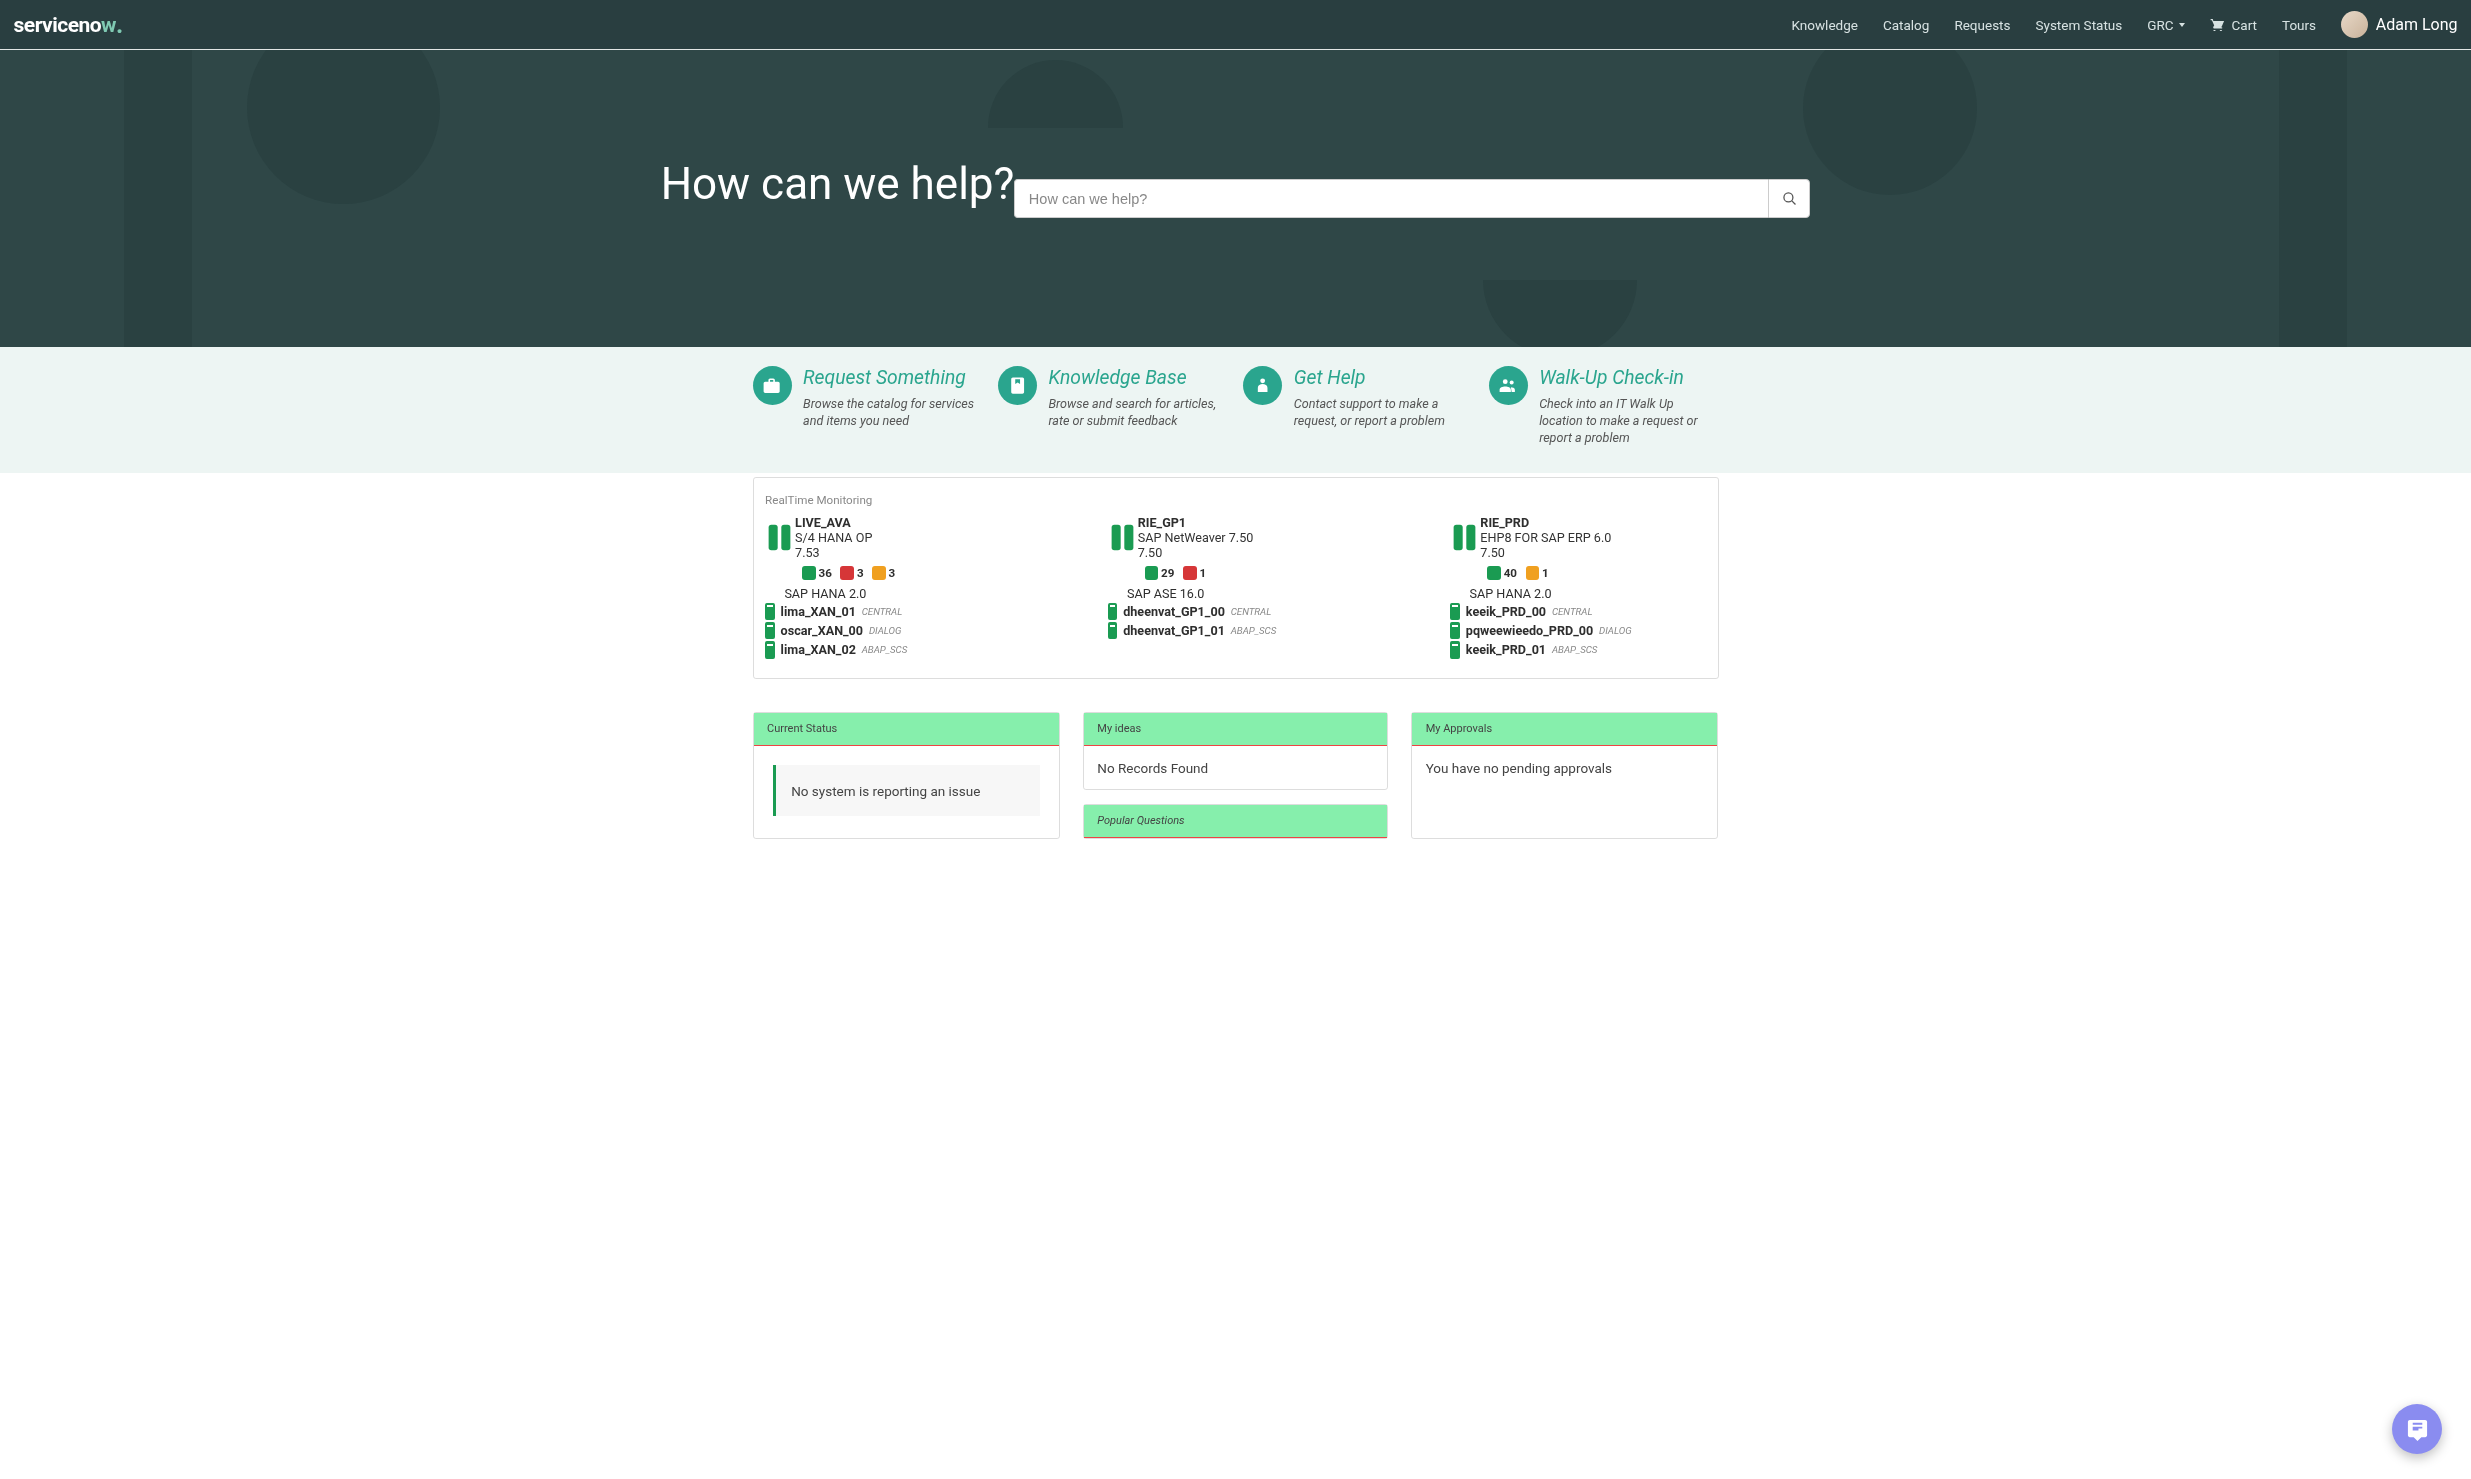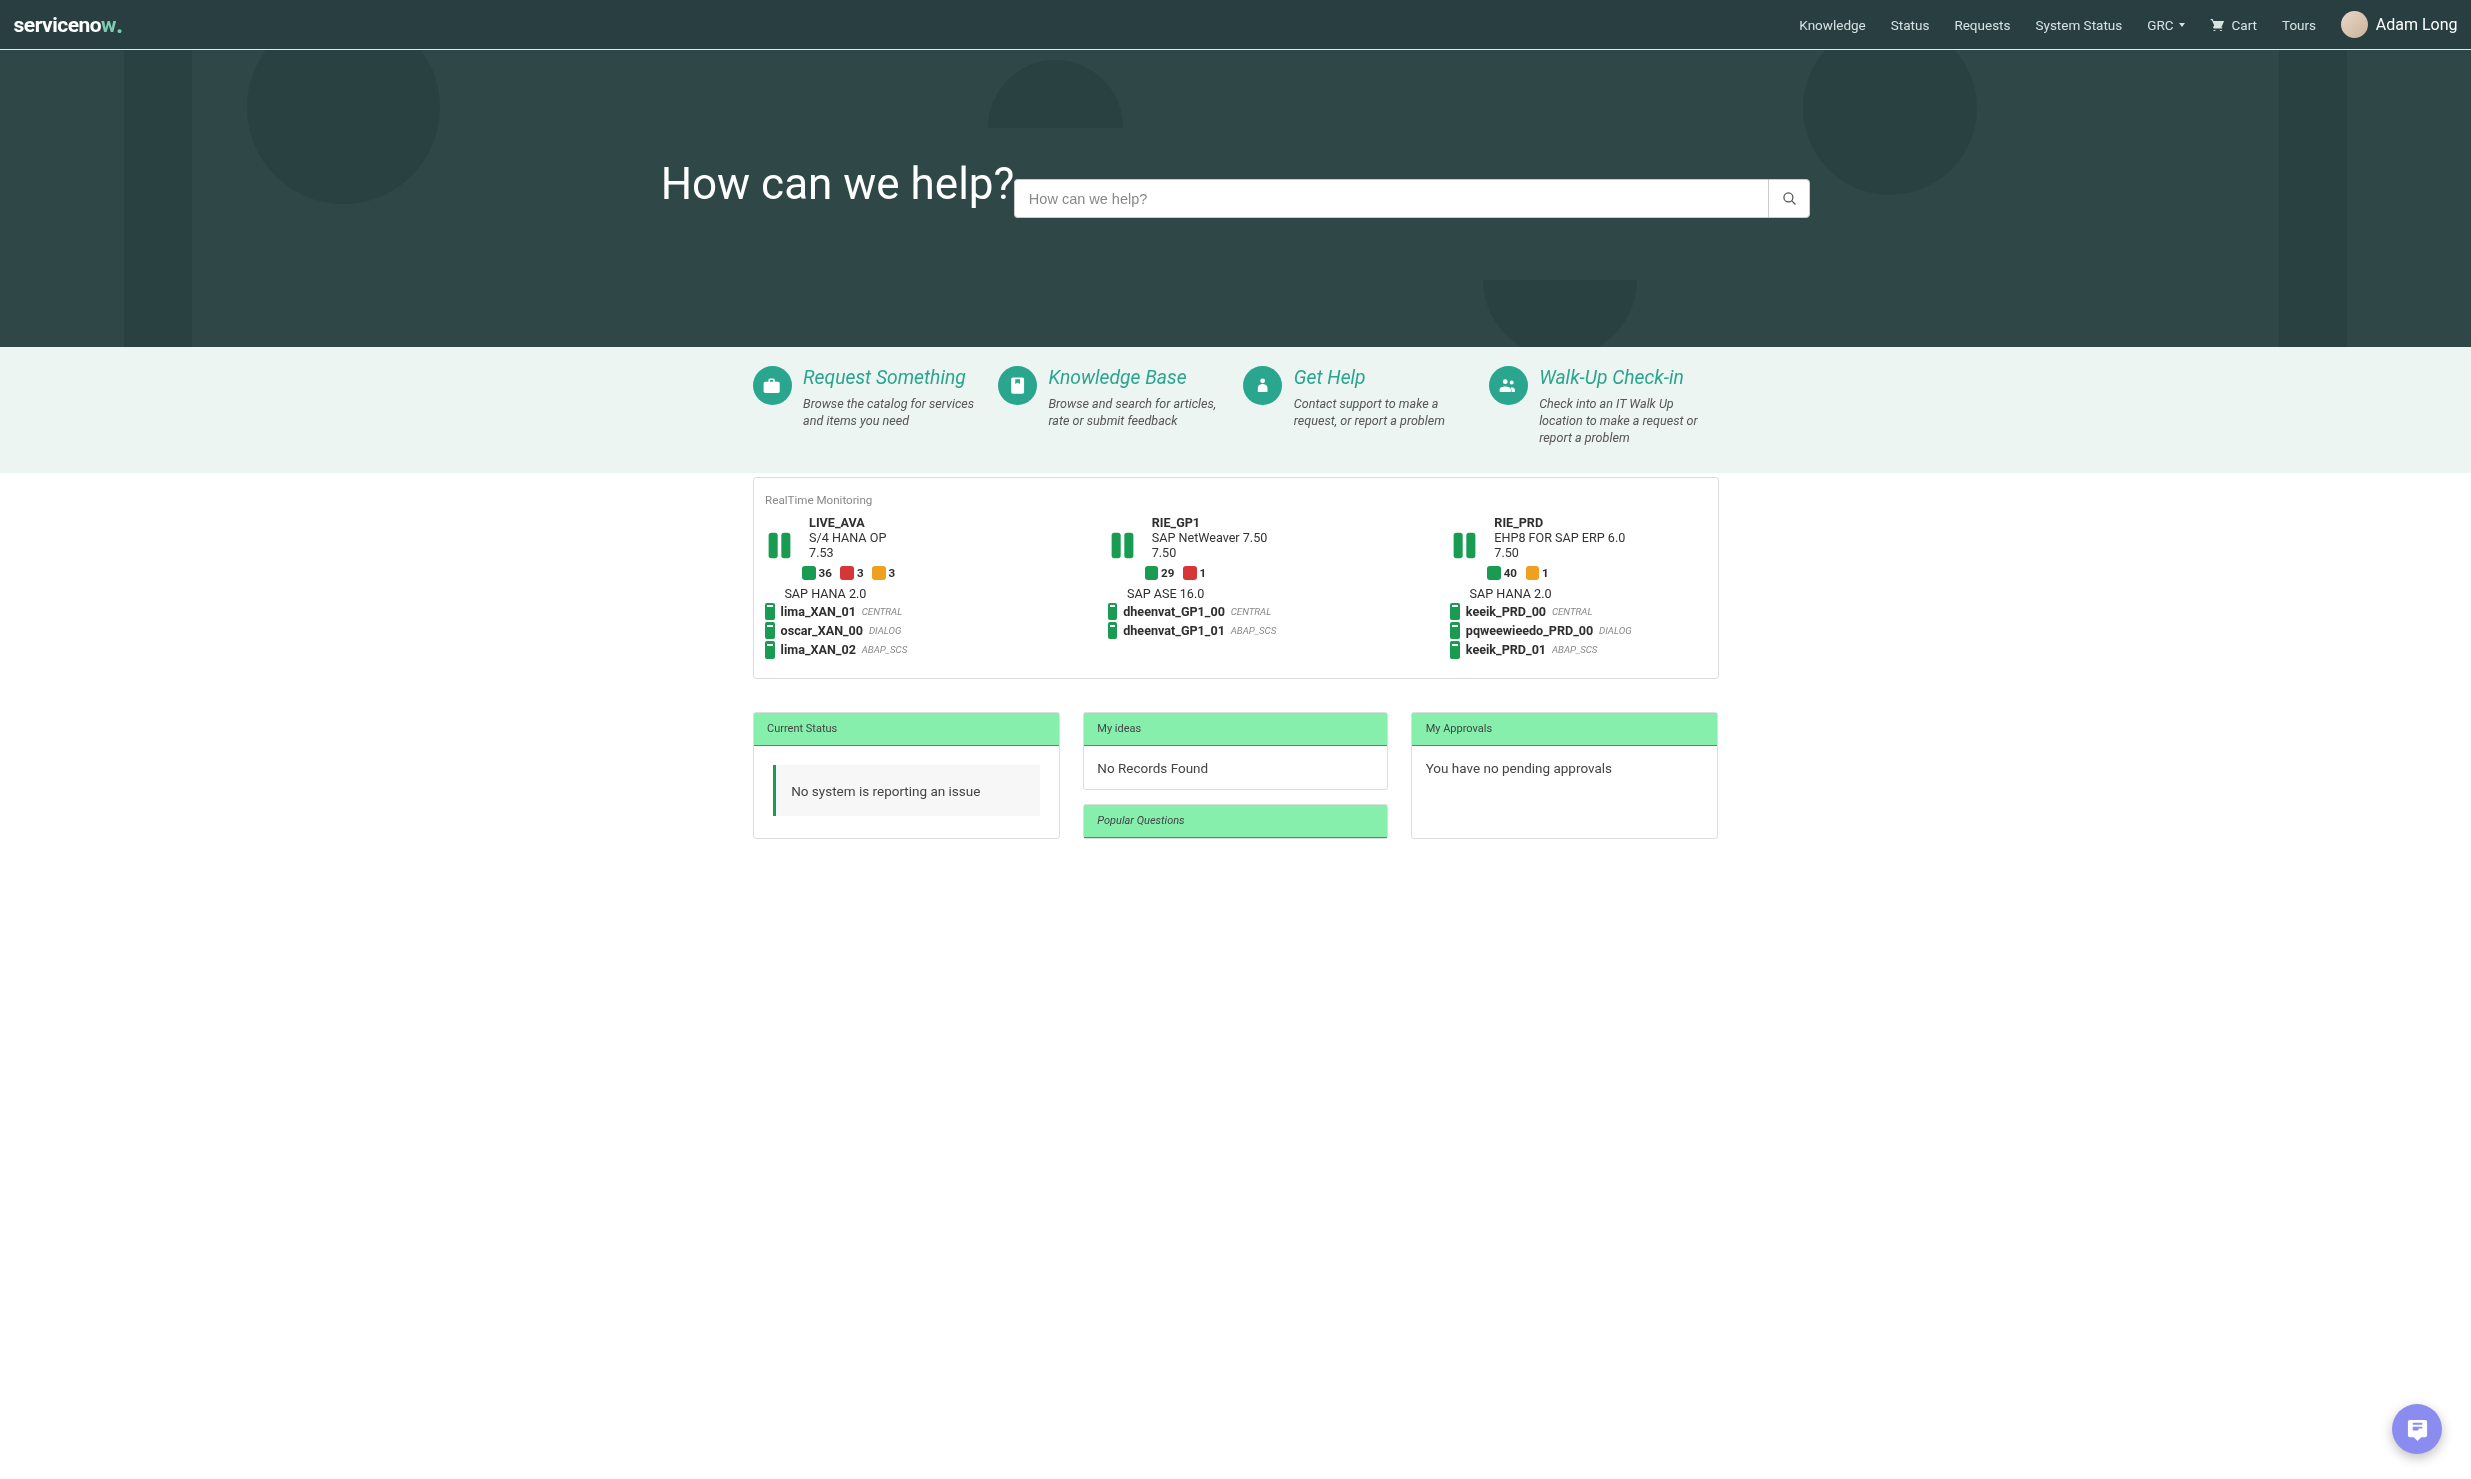--- a/index.html
+++ b/index.html
@@ -41,21 +41,21 @@
 .ql-title { color:#2aa58e; font-size:19.3px; font-weight:400; margin-bottom:5.8px; }
 .ql-desc { color:#555; font-size:12.6px; line-height:1.35; }
 
 
 .content-wrap { max-width:966px; margin:0 auto; padding-top:3.9px; }
 .sap-panel { border:1px solid #ddd; border-radius:2.9px; margin-bottom:33px; padding:13.5px 11.6px 19.3px; }
 .sap-title { font-weight:700; color:#666; font-size:14.5px; }
 .sap-sub { color:#888; font-size:11.6px; margin-top:1.9px; margin-bottom:7.7px; }
 .sap-systems { display:flex; gap:87px; }
 .sap-sys { flex:1; }
-.sys-head { display:flex; gap:15px; align-items:flex-end; }
+.sys-head { display:flex; gap:1px; align-items:center; }
 .db-icon { width:29px;height:29px; }
 .db-icon svg { width:29px;height:29px; }
 .sys-name { font-weight:700; font-size:12.6px; }
 .sys-desc { font-size:12.6px; color:#333; }
 .sys-ver { font-size:12.6px; color:#333; }
 .sys-stats { margin-top:5.8px; display:flex; align-items:center; gap:2.9px; font-size:11.6px; font-weight:700; }
 .stat-box { width:13.5px;height:13.5px;border-radius:2.9px; display:inline-block; }
 .stat-box.green{background:#1a9b52;} .stat-box.red{background:#d63638;} .stat-box.orange{background:#f0a020;}
 .stat-num { margin-right:5.8px; }
 .sys-sub { font-size:12.6px; margin-top:5.8px; }
@@ -81,21 +81,21 @@
 <body>
 
 <div class="navbar">
   <div class="logo">
     <span>serviceno</span>
       <span class="o">w</span>
       <span class="dot">.</span>
   </div>
   <div class="nav-links">
     <a class="nav-link">Knowledge</a>
-    <a class="nav-link">Status</a>
+    <a class="nav-link">Catalog</a>
     <a class="nav-link">Requests</a>
     <a class="nav-link">System Status</a>
     <a class="nav-link">
       <span>GRC</span>
       <span class="caret-down"></span>
     </a>
     <a class="nav-link">
       <svg width="15.4" height="13.5" viewBox="0 0 24 20" fill="#d7e2e2">
           <path d="M7 18c-1.1 0-2 .9-2 2s.9 2 2 2 2-.9 2-2-.9-2-2-2zm10 0c-1.1 0-2 .9-2 2s.9 2 2 2 2-.9 2-2-.9-2-2-2zM7.2 14h9.4c.7 0 1.4-.4 1.7-1.1L22 4H5.2L4.3 1H1v2h2l3.6 8-1.4 2c-.8 1.3.2 3 1.7 3H19v-2H7.2z"></path>
         </svg>

